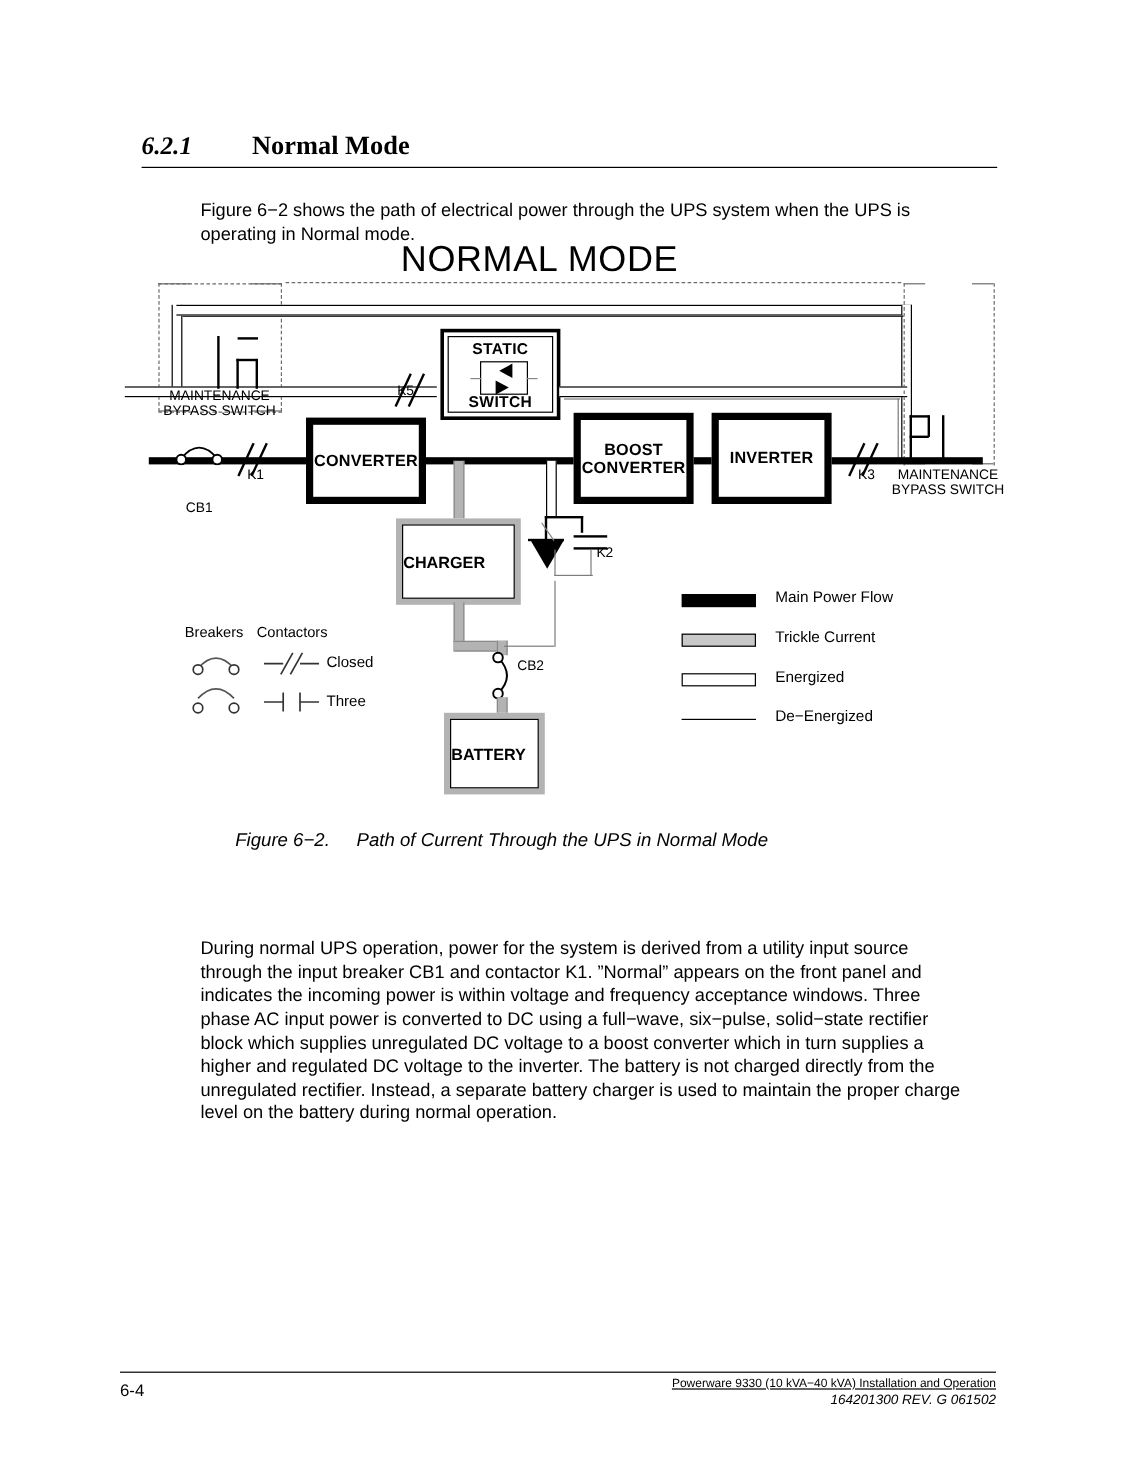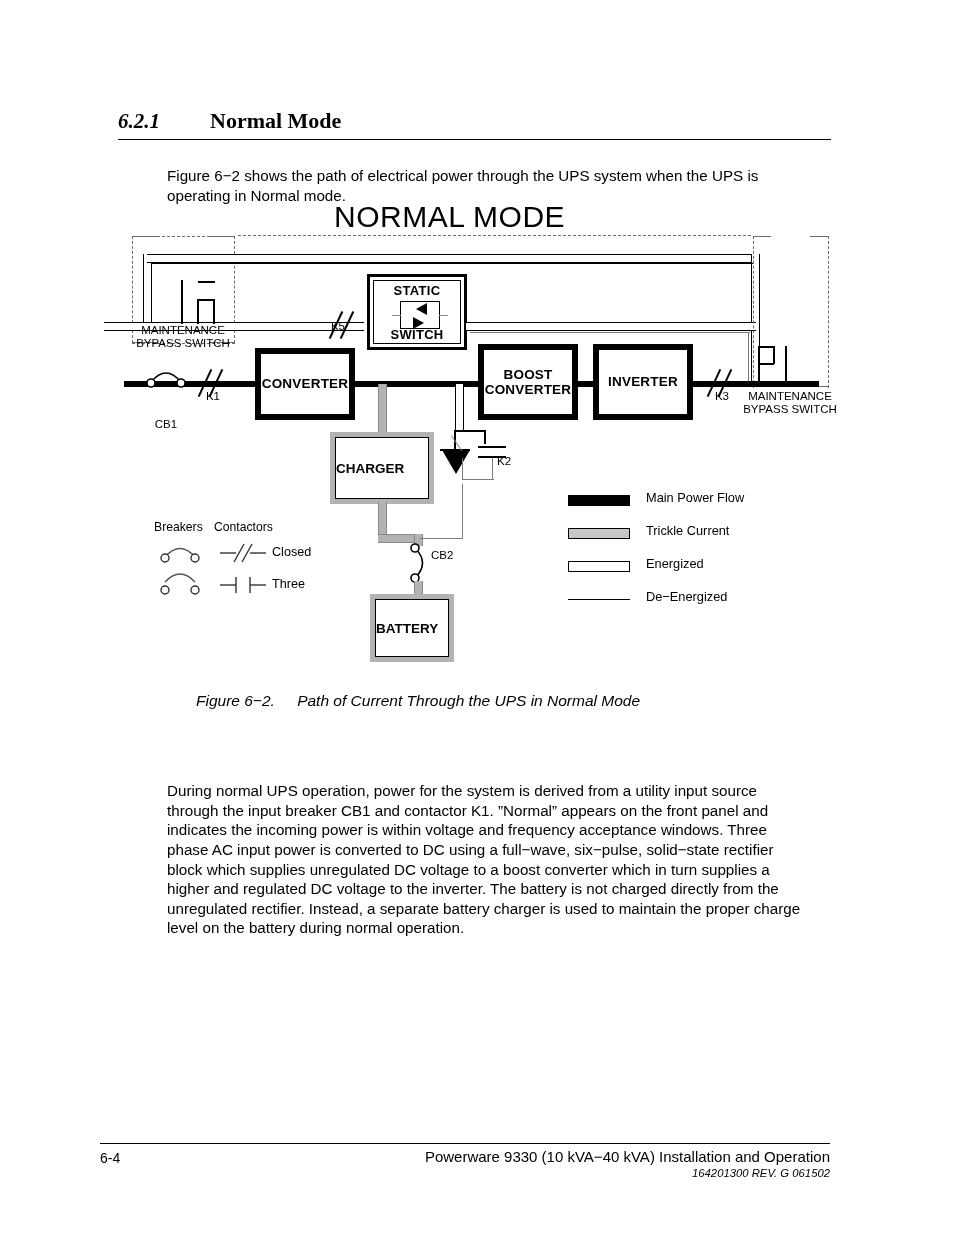--- a/index.html
+++ b/index.html
@@ -256,21 +256,21 @@
     left: 100px;
     top: 1150px;
     font-size: 14px;
   }
   #footer-right {
     position: absolute;
     right: 124px;
     top: 1148px;
     text-align: right;
   }
-  #footer-right .f1 { font-size: 15px; white-space: nowrap; }
+  #footer-right .f1 { font-size: 10px; white-space: nowrap; text-decoration: underline; }
   #footer-right .f2 { font-size: 11.3px; font-style: italic; white-space: nowrap; margin-top: 2px; }
 </style>
 </head>
 <body>
 
 <div id="section-heading" data-name="section-heading">
   <span class="sec-num" data-name="section-number">6.2.1</span>
   <span class="sec-title" data-name="section-title">Normal Mode</span>
 </div>
 <div id="heading-rule" data-name="heading-divider"></div>

